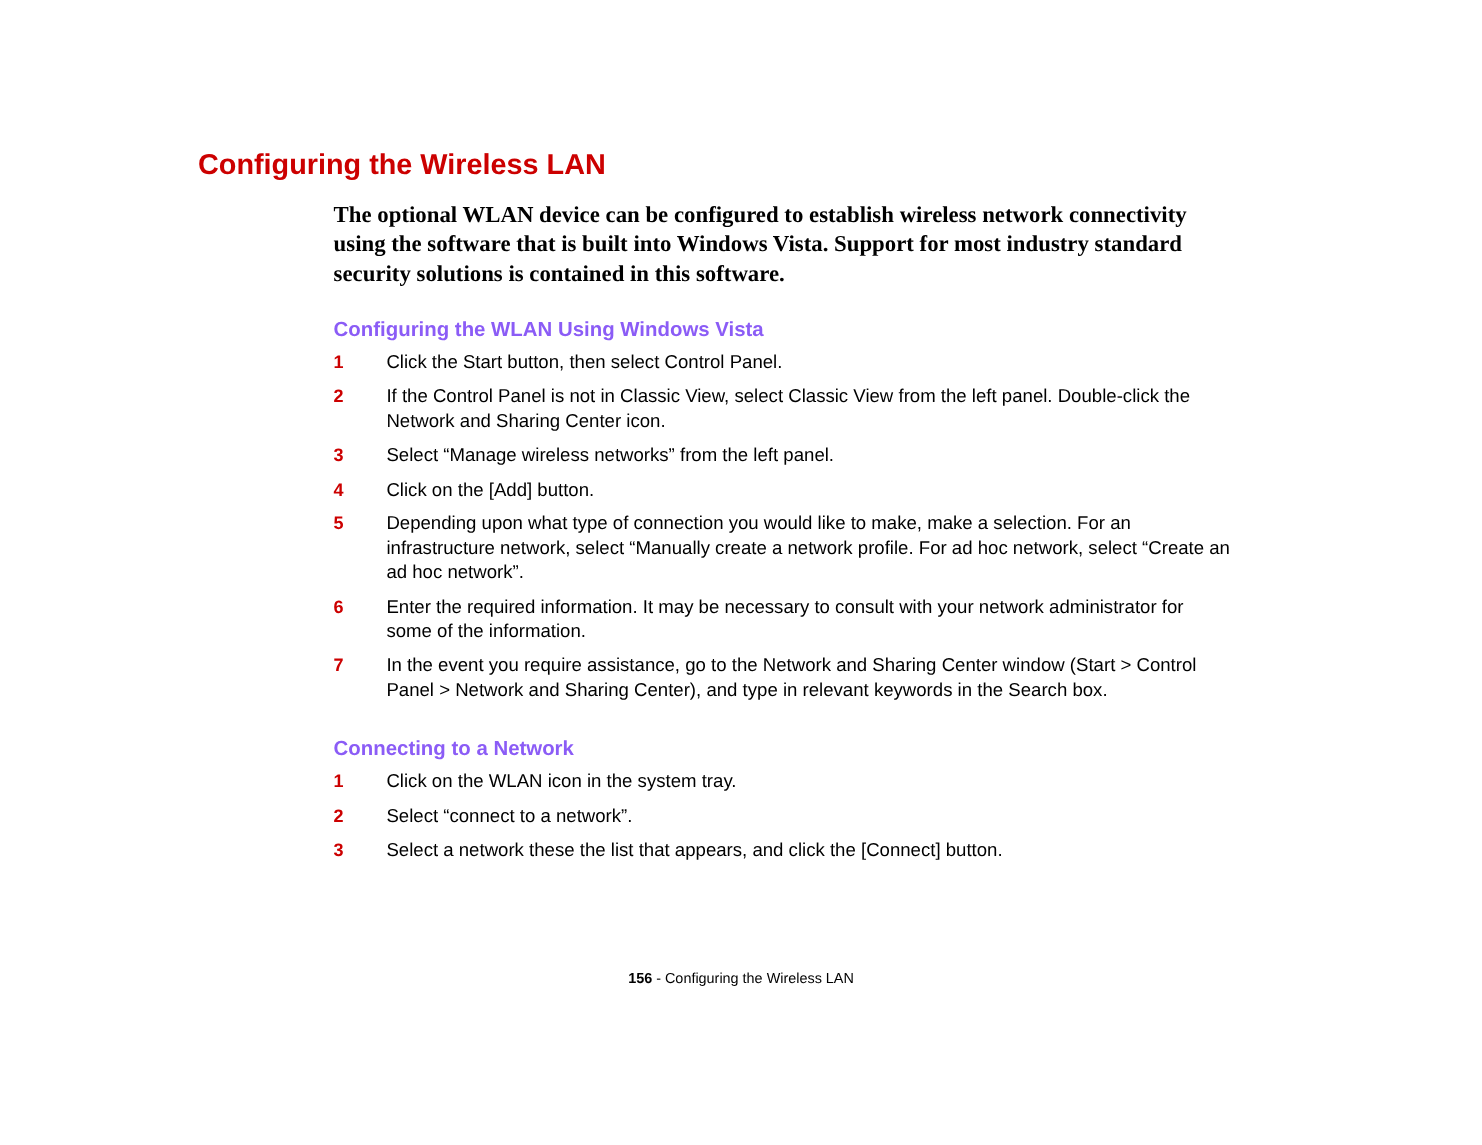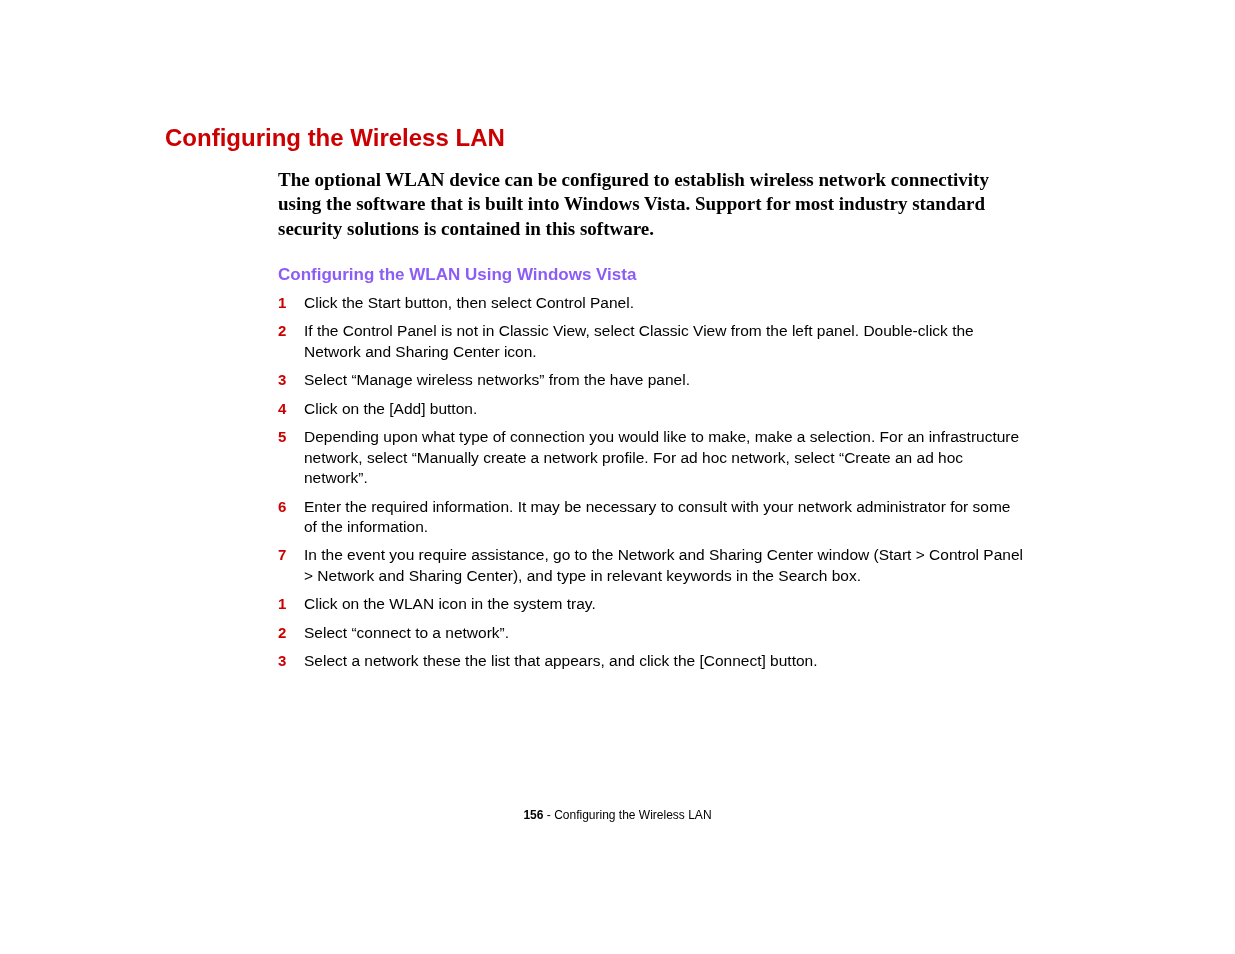--- a/index.html
+++ b/index.html
@@ -57,20 +57,21 @@
     font-weight: bold;
     font-size: 15px;
     width: 26px;
     flex: 0 0 26px;
   }
   .step-text {
     font-family: "Helvetica Neue", Helvetica, Arial, sans-serif;
     font-size: 15.5px;
     color: #000;
     flex: 1;
+    margin-left: 18px;
   }
   .footer {
     position: absolute;
     top: 808px;
     left: 0;
     width: 1235px;
     text-align: center;
     font-size: 12px;
     color: #000;
   }
@@ -93,40 +94,41 @@
       <li>
           <span class="step-num">1</span>
           <span class="step-text">Click the Start button, then select Control Panel.</span>
         </li>
       <li>
           <span class="step-num">2</span>
           <span class="step-text">If the Control Panel is not in Classic View, select Classic View from the left panel. Double-click the Network and Sharing Center icon.</span>
         </li>
       <li>
           <span class="step-num">3</span>
-          <span class="step-text">Select “Manage wireless networks” from the have panel.</span>
+          <span class="step-text">Select “Manage wireless networks” from the left panel.</span>
         </li>
       <li>
           <span class="step-num">4</span>
           <span class="step-text">Click on the [Add] button.</span>
         </li>
       <li>
           <span class="step-num">5</span>
           <span class="step-text">Depending upon what type of connection you would like to make, make a selection. For an infrastructure network, select “Manually create a network profile. For ad hoc network, select “Create an ad hoc network”.</span>
         </li>
       <li>
           <span class="step-num">6</span>
           <span class="step-text">Enter the required information. It may be necessary to consult with your network administrator for some of the information.</span>
         </li>
       <li>
           <span class="step-num">7</span>
           <span class="step-text">In the event you require assistance, go to the Network and Sharing Center window (Start &gt; Control Panel &gt; Network and Sharing Center), and type in relevant keywords in the Search box.</span>
         </li>
     </ol>
 
+    <div class="sub-heading" style="margin-top:28px">Connecting to a Network</div>
 
 
     <ol class="step-list">
       <li>
           <span class="step-num">1</span>
           <span class="step-text">Click on the WLAN icon in the system tray.</span>
         </li>
       <li>
           <span class="step-num">2</span>
           <span class="step-text">Select “connect to a network”.</span>

